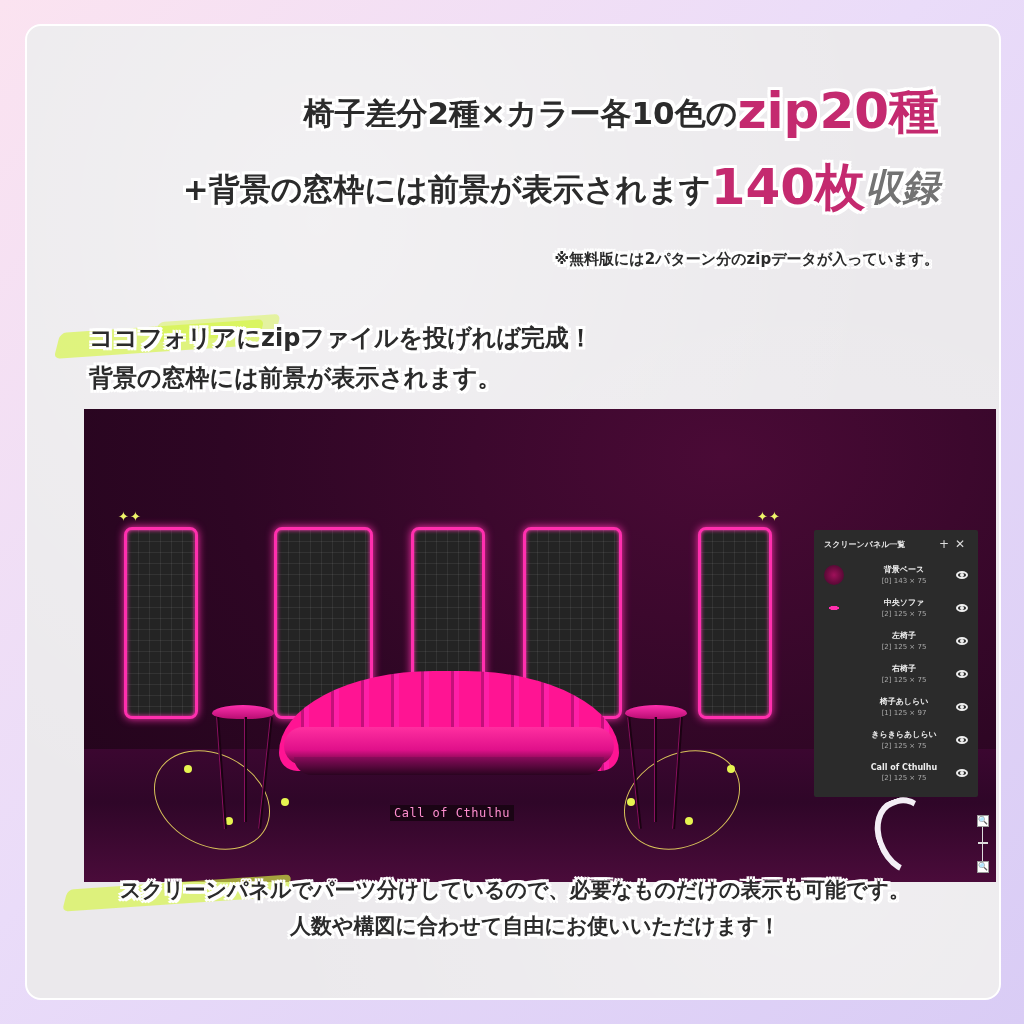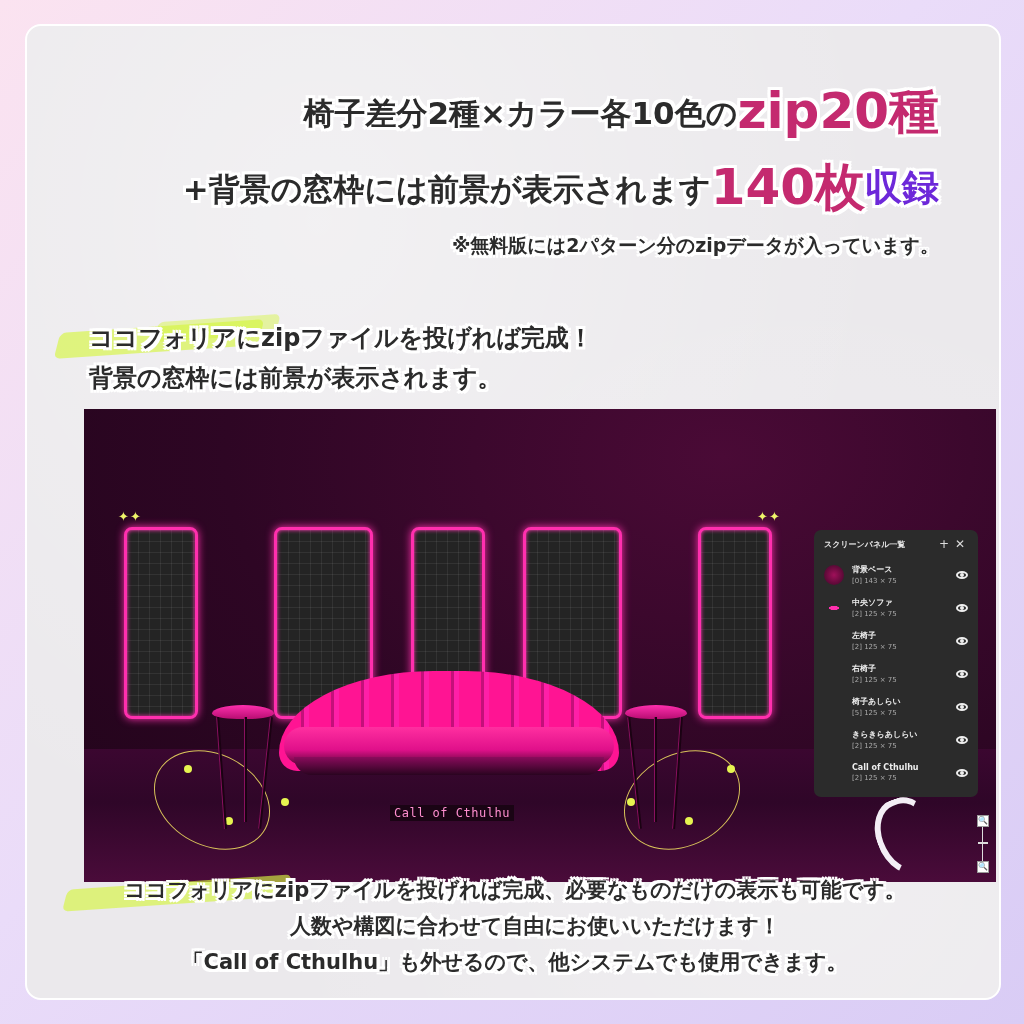--- a/index.html
+++ b/index.html
@@ -25,22 +25,22 @@
     color: #2b2b2b;
     font-weight: bold;
     text-shadow:
       -3px -3px 0 #fff, 3px -3px 0 #fff, -3px 3px 0 #fff, 3px 3px 0 #fff,
       0 -3px 0 #fff, 0 3px 0 #fff, -3px 0 0 #fff, 3px 0 0 #fff;
   }
   .headline { position: absolute; right: 60px; text-align: right; white-space: nowrap; }
   .h1 { top: 52px; font-size: 31px; }
   .h2 { top: 128px; font-size: 31px; }
   .big { color: #c42a6f; font-size: 50px; vertical-align: -4px; }
-  .big2 { color: #6d28d9; font-size: 37px; }
-  .note { position: absolute; right: 60px; top: 207px; font-size: 19px; white-space: nowrap; }
+  .big2 { color: #737373; font-size: 37px; font-style: italic; }
+  .note { position: absolute; right: 60px; top: 224px; font-size: 15px; white-space: nowrap; }
 
   .hl {
     position: absolute; background: rgba(214, 246, 64, 0.65);
     transform: skew(-18deg) rotate(-4deg); border-radius: 6px;
   }
   .sub { position: absolute; left: 62px; font-size: 24px; white-space: nowrap; }
   .sub1 { top: 296px; }
   .sub2 { top: 336px; }
 
   .screen {
@@ -92,27 +92,27 @@
   .dot { position: absolute; width: 8px; height: 8px; border-radius: 50%; background: #e6f450; }
 
   .coc-label {
     position: absolute; left: 306px; top: 396px;
     font-family: "DejaVu Sans Mono", monospace; font-size: 12px;
     color: #ff8fd0; background: #1a0414; padding: 1px 4px; letter-spacing: 0.5px;
   }
 
   .panel {
     position: absolute; left: 730px; top: 121px; width: 164px; height: 267px;
-    background: #2b2b2b; border-radius: 7px;
+    background: #2b2b2b; border-radius: 2px;
     color: #e6e6e6; font-size: 8px;
   }
   .panel-head { display: flex; align-items: center; height: 28px; padding: 0 10px; }
   .panel-title { flex: 1; font-weight: bold; font-size: 8px; }
   .panel-btn { width: 16px; text-align: center; font-size: 12px; color: #ddd; cursor: pointer; }
-  .row { display: flex; align-items: center; height: 33px; padding: 0 10px; }
+  .row { display: flex; align-items: center; height: 33px; padding: 0 10px; text-align: center; }
   .thumb { width: 20px; height: 20px; border-radius: 50%; margin-right: 8px; flex: none; }
   .row-text { flex: 1; }
   .row-name { font-size: 8px; color: #eee; font-weight: bold; }
   .row-meta { font-size: 7px; color: #aaa; margin-top: 2px; }
   .eye { width: 12px; height: 8px; border: 2px solid #eee; border-radius: 50%; position: relative; }
   .eye::after { content: ""; position: absolute; left: 2px; top: 0px; width: 4px; height: 4px; background: #eee; border-radius: 50%; }
 
   .zoom-ctrl { position: absolute; left: 893px; top: 406px; width: 12px; height: 58px; }
   .zbtn { position: absolute; left: 0; width: 12px; height: 12px; background: #fff; border: 1px solid #999; font-size: 8px; text-align: center; line-height: 10px; color: #333; }
   .zline { position: absolute; left: 5px; top: 12px; width: 1px; height: 34px; background: #ddd; }
@@ -217,21 +217,21 @@
         <div class="row-text">
             <div class="row-name">右椅子</div>
             <div class="row-meta">[2] 125 × 75</div>
           </div>
         <div class="eye"></div>
       </div>
       <div class="row">
         <div class="thumb"></div>
         <div class="row-text">
             <div class="row-name">椅子あしらい</div>
-            <div class="row-meta">[5] 125 × 75</div>
+            <div class="row-meta">[1] 125 × 97</div>
           </div>
         <div class="eye"></div>
       </div>
       <div class="row">
         <div class="thumb"></div>
         <div class="row-text">
             <div class="row-name">きらきらあしらい</div>
             <div class="row-meta">[2] 125 × 75</div>
           </div>
         <div class="eye"></div>
@@ -250,16 +250,15 @@
 
     <div class="zoom-ctrl">
       <div class="zbtn" style="top:0;">🔍</div>
       <div class="zline"></div>
       <div class="ztick"></div>
       <div class="zbtn" style="top:46px;">🔍</div>
     </div>
   </div>
 
   <div class="hl" style="left:40px;top:856px;width:220px;height:22px;"></div>
-  <div class="bottom b1 outline-text">ココフォリアにzipファイルを投げれば完成、必要なものだけの表示も可能です。</div>
+  <div class="bottom b1 outline-text">スクリーンパネルでパーツ分けしているので、必要なものだけの表示も可能です。</div>
   <div class="bottom b2 outline-text">人数や構図に合わせて自由にお使いいただけます！</div>
-  <div class="bottom b3 outline-text">「Call of Cthulhu」も外せるので、他システムでも使用できます。</div>
 </div>
 
 </body></html>

